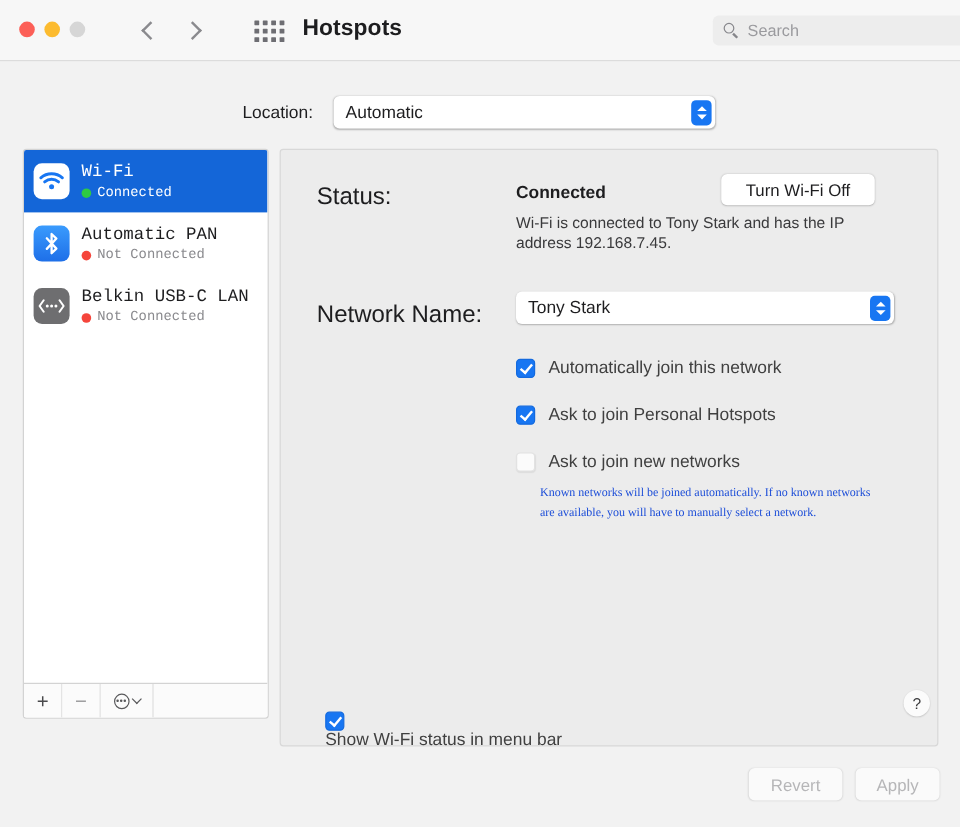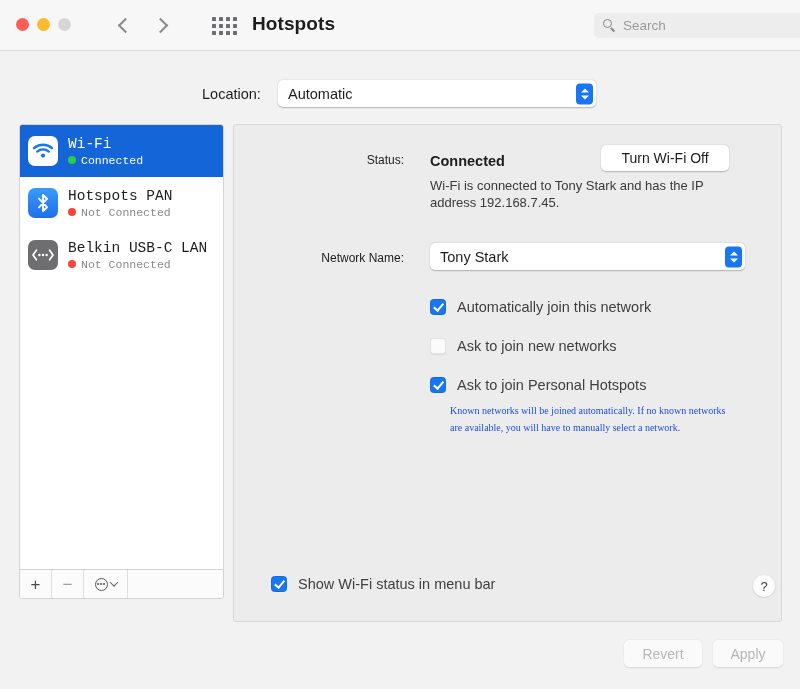--- a/index.html
+++ b/index.html
@@ -361,23 +361,23 @@
     width: 549px;
     height: 498px;
     background: #ececec;
     border: 1px solid #d8d8d8;
     border-radius: 3px;
     box-sizing: border-box;
   }
 
   .row-label {
     position: absolute;
-    font-size: 12px;
-    color: #1d1d1f;
-    text-align: right;
+    font-size: 20px;
+    color: #1d1d1f;
+    text-align: left;
     white-space: nowrap;
   }
   .status-label   { left: 30px;  top: 28px; width: 140px; }
   .status-value {
     position: absolute;
     left: 196px;
     top: 28px;
     font-size: 14.5px;
     font-weight: 700;
     color: #1d1d1f;
@@ -478,23 +478,24 @@
   .bottom-row {
     position: absolute;
     left: 0;
     bottom: 20px;
     width: 100%;
     height: 28px;
   }
   .menubar-check {
     position: absolute;
     left: 37px;
-    top: 3px;
+    top: 20px;
     display: flex;
     align-items: flex-start;
+    flex-direction: column;
   }
   .advanced-btn {
     position: absolute;
     left: 400px;
     top: 0;
     width: 106px;
     height: 27px;
     background: #ffffff;
     border-radius: 5px;
     border: 0;
@@ -625,21 +626,21 @@
           </span>
         </div>
 
         <div class="service">
           <span class="svc-icon bluetooth">
             <svg width="14" height="20" viewBox="0 0 14 20" aria-hidden="true">
               <path d="M3 5.6L11 14.2 7 18V2l4 3.8-8 8.6" fill="none" stroke="#ffffff" stroke-width="1.9" stroke-linejoin="round" stroke-linecap="round"></path>
             </svg>
           </span>
           <span class="svc-text">
-            <span class="svc-name">Hotspots PAN</span>
+            <span class="svc-name">Automatic PAN</span>
             <span class="svc-status">
               <span class="dot red"></span>
               <span>Not Connected</span>
             </span>
           </span>
         </div>
 
         <div class="service">
           <span class="svc-icon lan">
             <svg width="24" height="14" viewBox="0 0 24 14" aria-hidden="true">
@@ -695,26 +696,26 @@
           <span class="tri down"></span>
         </span>
       </div>
 
       <div class="checks">
         <div class="check-row">
           <span class="cb checked"></span>
           <span class="check-label">Automatically join this network</span>
         </div>
         <div class="check-row">
+          <span class="cb checked"></span>
+          <span class="check-label">Ask to join Personal Hotspots</span>
+        </div>
+        <div class="check-row">
           <span class="cb unchecked"></span>
           <span class="check-label">Ask to join new networks</span>
-        </div>
-        <div class="check-row">
-          <span class="cb checked"></span>
-          <span class="check-label">Ask to join Personal Hotspots</span>
         </div>
       </div>
 
       <div class="checks-note">Known networks will be joined automatically. If no known networks are available, you will have to manually select a network.</div>
 
       <div class="bottom-row">
         <div class="menubar-check">
           <span class="cb checked"></span>
           <span class="check-label">Show Wi-Fi status in menu bar</span>
         </div>

